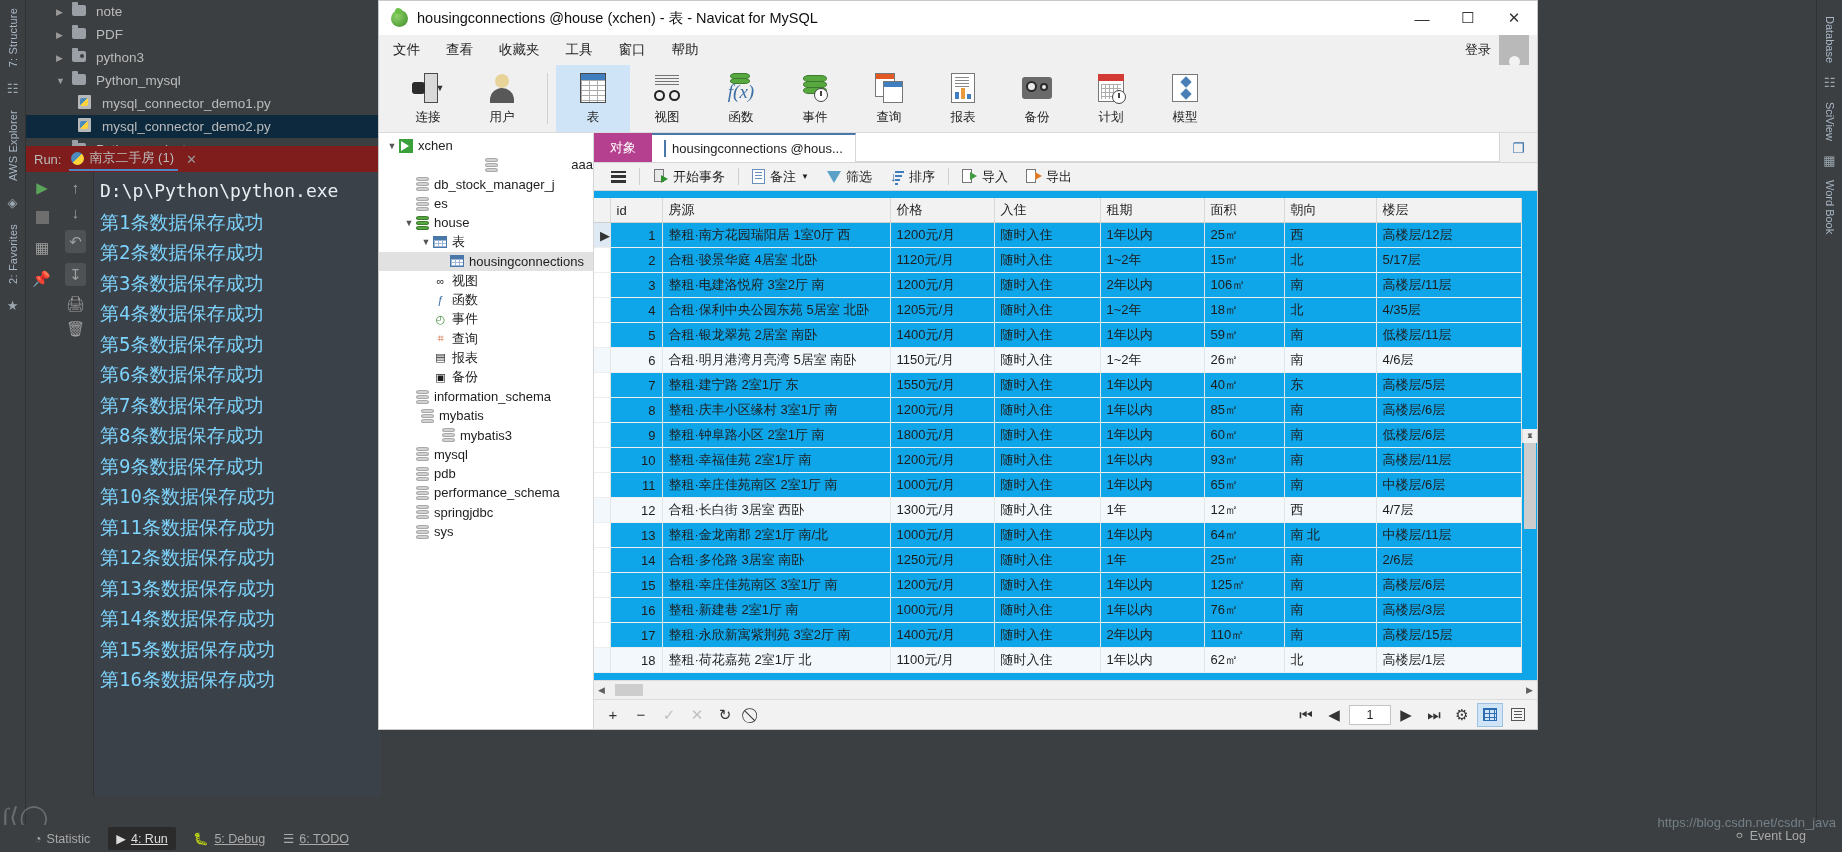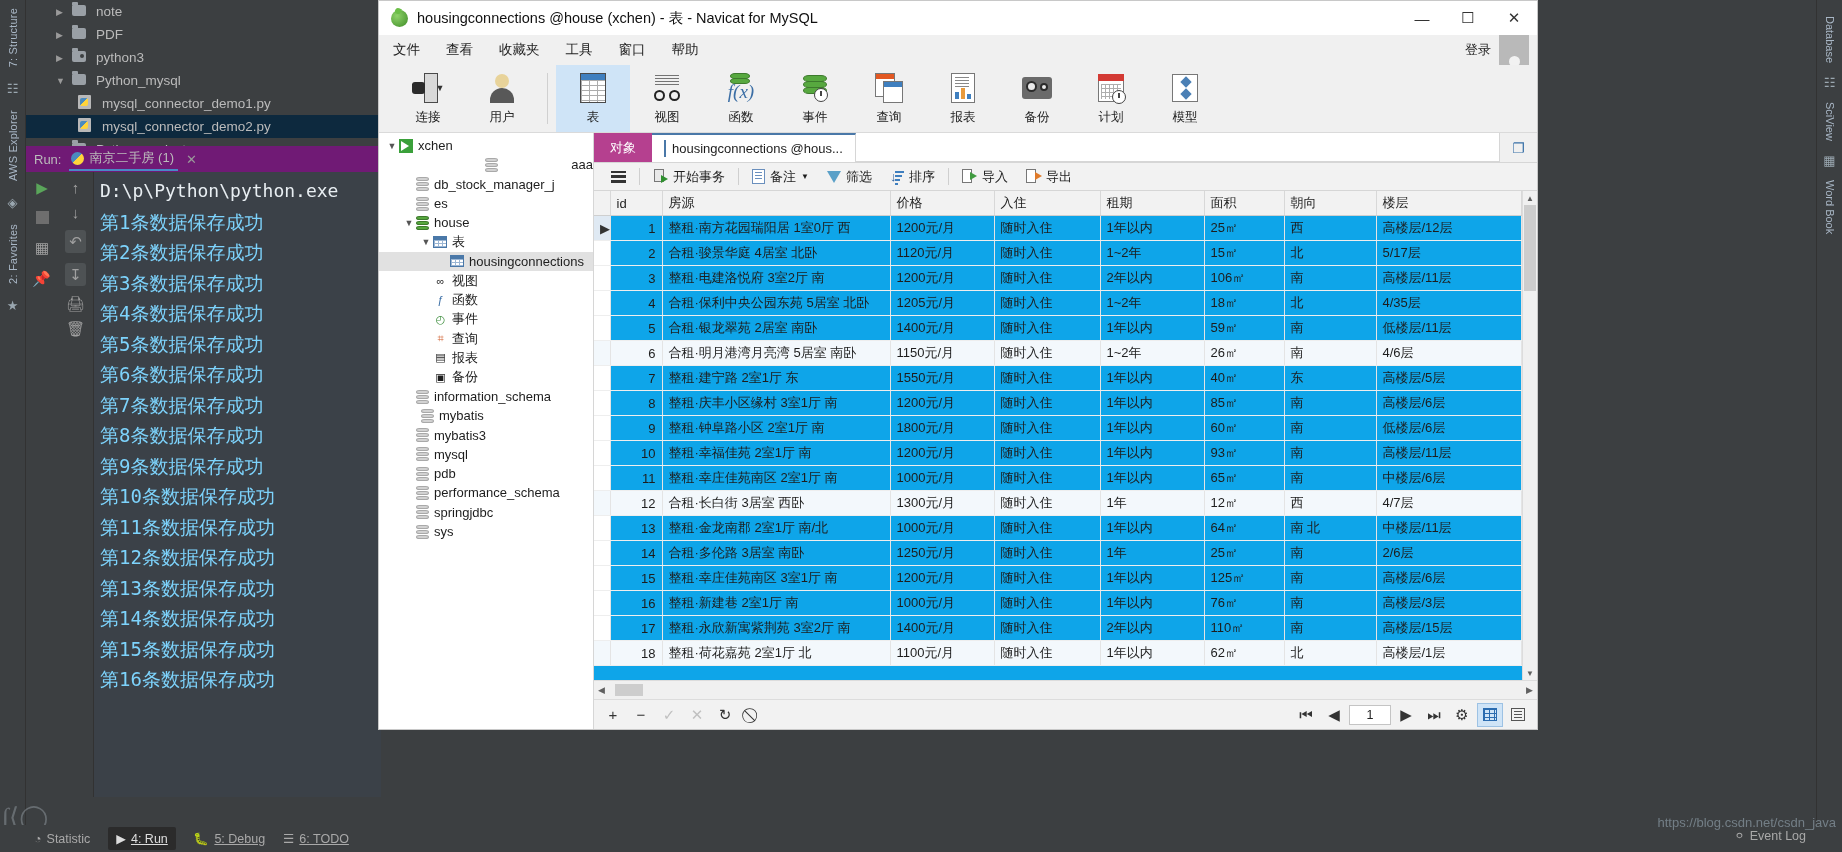--- a/index.html
+++ b/index.html
@@ -50,21 +50,21 @@
   }
   .py-ic:before {
     content:""; position:absolute; left: 2px; top: 3px; width: 8px; height: 8px;
     background: linear-gradient(135deg,#4b8bbe 50%, #ffd43b 50%);
     border-radius: 2px;
   }
   .tree-label { margin-left: 4px; }
 
   .run-tabbar {
     position: absolute; left: 26px; top: 146px; width: 355px; height: 26px;
-    background: #701a75; color: #bbb; font-size: 13px;
+    background: #7f1d1d; color: #bbb; font-size: 13px;
     display: flex; align-items: center; gap: 8px; padding-left: 8px;
   }
   .run-tabbar .run-label { color: #bbb; }
   .run-tab {
     display:flex; align-items:center; gap: 5px;
     border-bottom: 2px solid #4a88c7; padding: 2px 4px 2px 2px;
   }
   .py-round {
     width: 13px; height: 13px; border-radius: 50%;
     background: linear-gradient(135deg,#4b8bbe 50%, #ffd43b 50%);
@@ -321,21 +321,21 @@
   .ico-filter { width: 0;height:0;border-left:7px solid transparent;border-right:7px solid transparent;border-top:12px solid #5aa0c8;}
   .ico-sort { width: 14px; height: 14px; position:relative; }
   .ico-sort .bars { position:absolute; right:0; top:1px;}
   .ico-sort .bars i { display:block; height:2px; background:#3f7fbf; margin-bottom:2px;}
   .ico-sort .arr { position:absolute; left:0; top:0; color:#2b5f9e; font-size:13px; line-height:13px;}
   .ico-imp, .ico-exp { width: 15px; height: 15px; position:relative; }
   .ico-imp .sheet, .ico-exp .sheet { position:absolute;left:0;top:0;width:10px;height:14px;background:#fff;border:1px solid #777;}
   .ico-imp .arr { position:absolute; right:0; top:3px; border-left:7px solid #3f9b3f; border-top:4px solid transparent;border-bottom:4px solid transparent;}
   .ico-exp .arr { position:absolute; right:-1px; top:3px; border-left:7px solid #e07b2a; border-top:4px solid transparent;border-bottom:4px solid transparent;}
 
-  .grid-wrap { flex: 1; min-height: 0; display: flex; }
+  .grid-wrap { flex: 1; min-height: 0; display: flex; align-items: center; }
   .grid-scroll { flex: 1; overflow: hidden; position: relative; }
   table.dg { border-collapse: collapse; width: 100%; table-layout: fixed; }
   table.dg th {
     background: #f2f2f2; border-right: 1px solid #d8d8d8; border-bottom: 1px solid #cfcfcf;
     font-weight: normal; text-align: left; padding: 3px 6px; font-size: 13px; height: 24px;
   }
   table.dg td {
     border-right: 1px solid #e4e4e4; border-bottom: 1px solid #eeeeee;
     padding: 3px 6px; font-size: 13px; height: 24px; white-space: nowrap; overflow: hidden;
   }
@@ -759,21 +759,21 @@
             </div>
             <div class="ntrow" style="padding-left: 28px;">
               <span class="tw"></span>
               <span class="db-ic">
                 <span class="bd" style="top:0"></span>
                 <span class="bd" style="top:5px"></span>
                 <span class="bd" style="top:10px"></span>
               </span>
               <span>mybatis</span>
             </div>
-            <div class="ntrow" style="padding-left: 23px;">
+            <div class="ntrow" style="padding-left: 23px; margin-left: 26px;">
               <span class="tw"></span>
               <span class="db-ic">
                 <span class="bd" style="top:0"></span>
                 <span class="bd" style="top:5px"></span>
                 <span class="bd" style="top:10px"></span>
               </span>
               <span>mybatis3</span>
             </div>
             <div class="ntrow" style="padding-left: 23px;">
               <span class="tw"></span>

